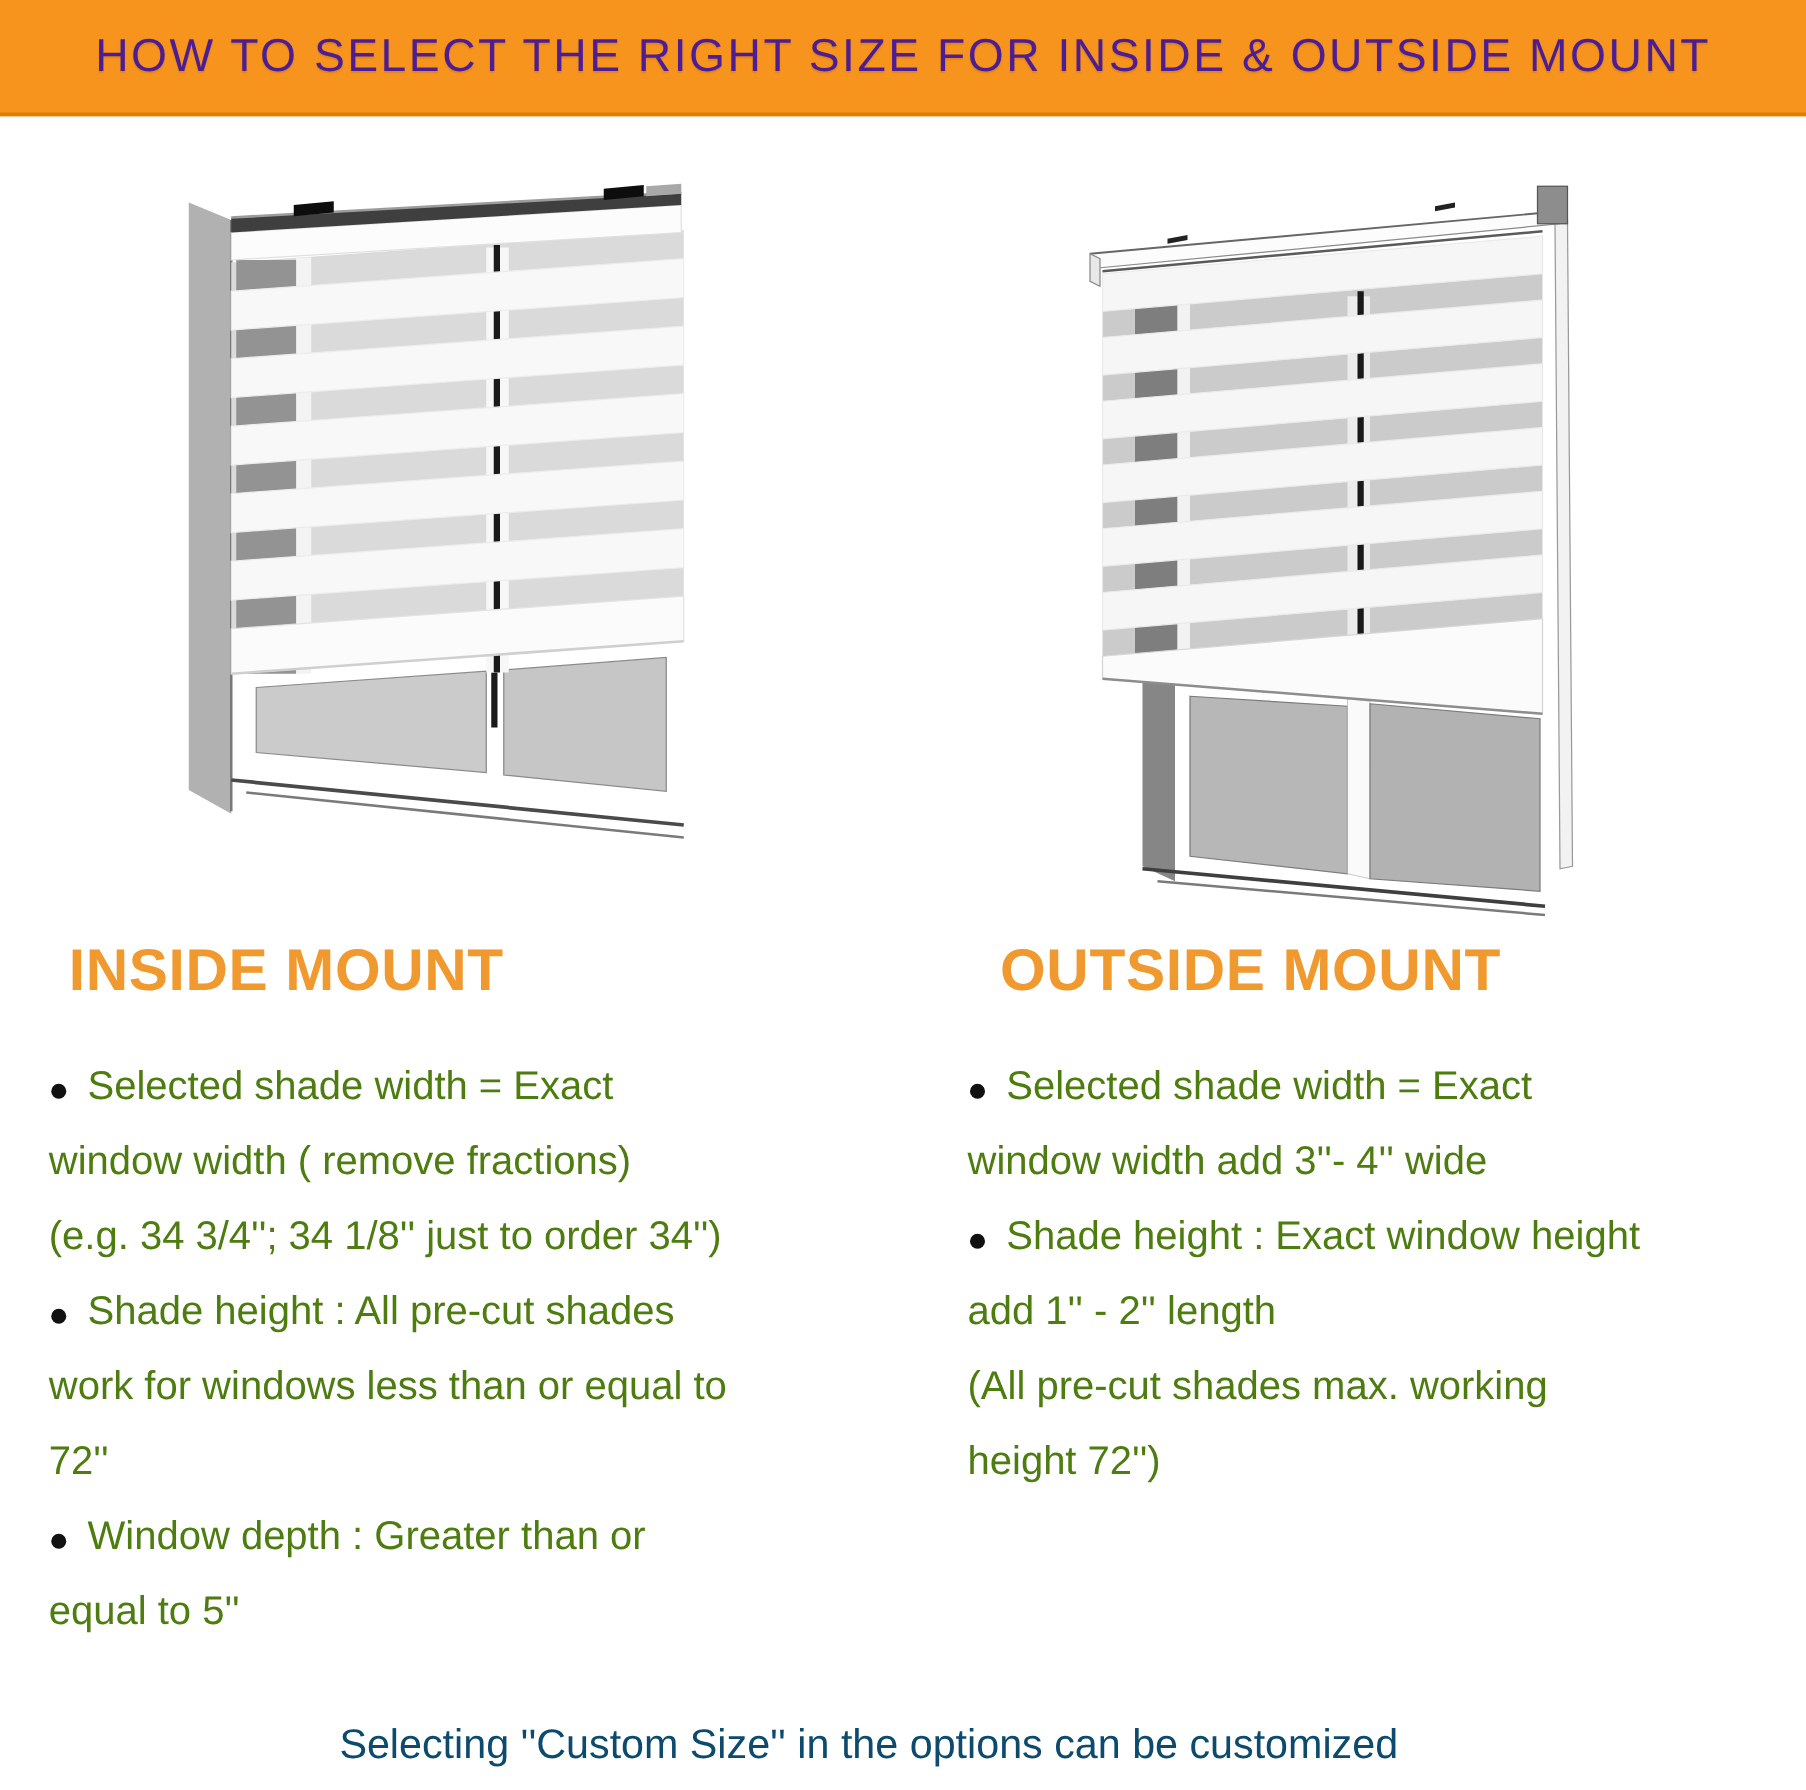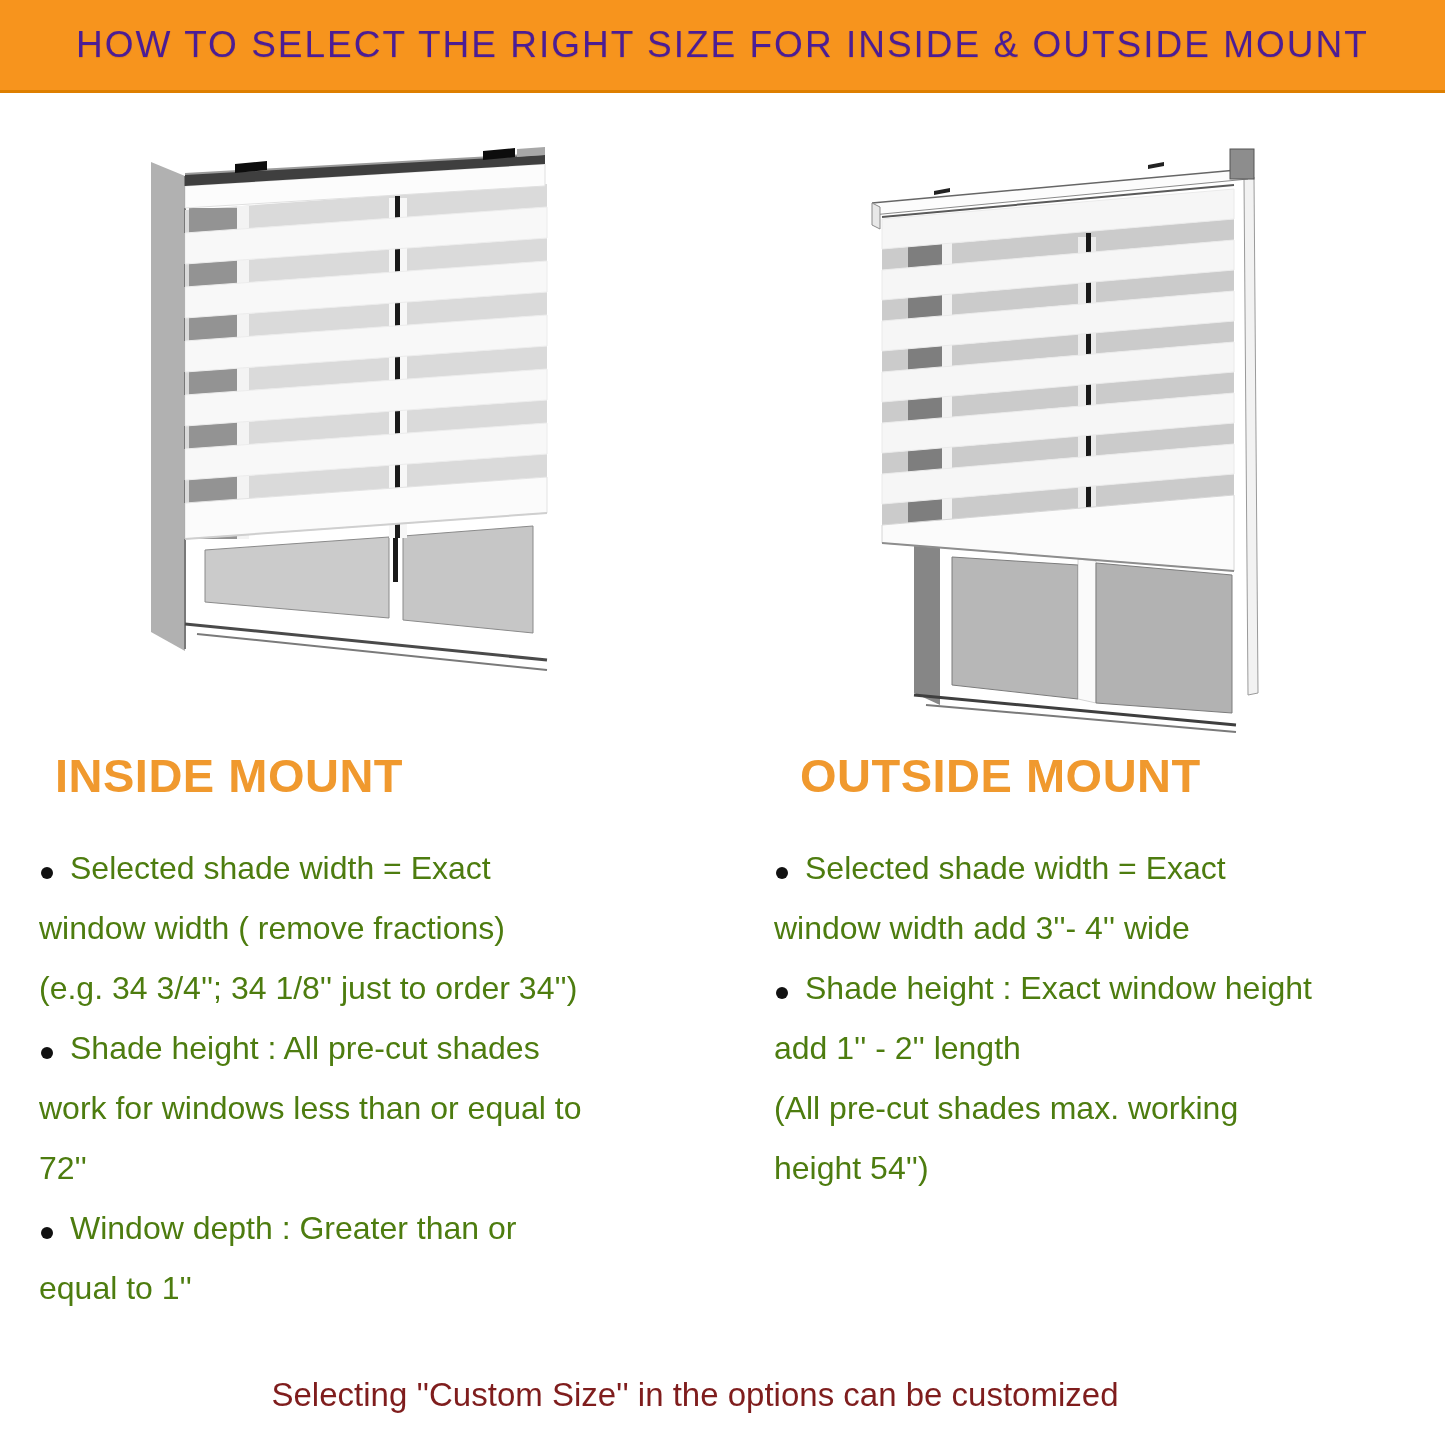--- a/index.html
+++ b/index.html
@@ -46,21 +46,21 @@
   }
   .dot{
     display:inline-block;width:12px;height:12px;border-radius:50%;
     background:#111111;margin-right:17px;margin-left:2px;
   }
   .bullet-text{white-space:pre-line;}
   
   .footer-note{
     position:absolute;left:0;top:1376px;width:1390px;
     text-align:center;
-    font-size:33px;color:#7f1d1d;
+    font-size:33px;color:#0c4a6e;
   }
 </style>
 </head>
 <body>
 
 <div class="page">
 
   <header class="banner">
     <div class="banner-title">HOW TO SELECT THE RIGHT SIZE FOR INSIDE &amp; OUTSIDE MOUNT</div>
   </header>
@@ -169,31 +169,31 @@
   <section class="col col-left">
     <h2 class="mount-heading">INSIDE MOUNT</h2>
     <div class="bullets">
       <p class="bullet-item"><span class="dot"></span><span class="bullet-text">Selected shade width = Exact
 window width ( remove fractions)
 (e.g. 34 3/4''; 34 1/8'' just to order 34'')</span></p>
       <p class="bullet-item"><span class="dot"></span><span class="bullet-text">Shade height : All pre-cut shades
 work for windows less than or equal to
 72''</span></p>
       <p class="bullet-item"><span class="dot"></span><span class="bullet-text">Window depth : Greater than or
-equal to 1''</span></p>
+equal to 5''</span></p>
     </div>
   </section>
 
   <section class="col col-right">
     <h2 class="mount-heading">OUTSIDE MOUNT</h2>
     <div class="bullets">
       <p class="bullet-item"><span class="dot"></span><span class="bullet-text">Selected shade width = Exact
 window width add 3''- 4'' wide</span></p>
       <p class="bullet-item"><span class="dot"></span><span class="bullet-text">Shade height : Exact window height
 add 1'' - 2'' length
 (All pre-cut shades max. working
-height 54'')</span></p>
+height 72'')</span></p>
     </div>
   </section>
 
   <div class="footer-note">Selecting ''Custom Size'' in the options can be customized</div>
 
 </div>
 
 </body></html>

